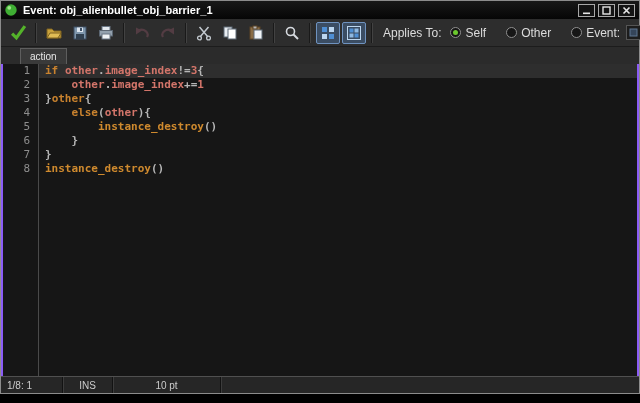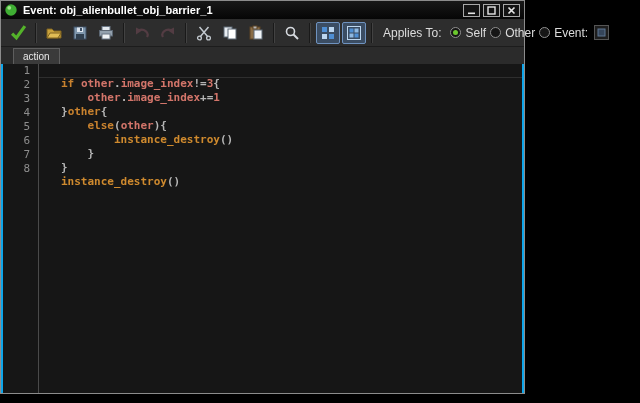--- a/index.html
+++ b/index.html
@@ -3,22 +3,22 @@
 <meta charset="utf-8">
 <style>
   * { box-sizing: border-box; }
   html,body { margin:0; padding:0; }
   body {
     width:640px; height:403px; background:#000;
     font-family:"Liberation Sans", sans-serif; overflow:hidden; position:relative;
     cursor:default; -webkit-user-select:none; user-select:none;
   }
   .window {
-    position:absolute; left:0; top:0; width:525px; height:394px;
-    background:#0ea5e9; border:1px solid #8c8c8c;
+    position:absolute; left:0; top:0; width:640px; height:394px;
+    background:#8b5cf6; border:1px solid #8c8c8c;
     display:flex; flex-direction:column;
   }
   
   .titlebar {
     height:18px; flex:none; background:linear-gradient(#181818,#060606);
     display:flex; align-items:center; padding:0 3px; gap:5px;
   }
   .app-icon { width:14px; height:14px; flex:none; display:flex; align-items:center; }
   .title-text { color:#ffffff; font-size:11px; font-weight:bold; flex:1; white-space:nowrap; overflow:hidden; }
   .win-controls { display:flex; gap:3px; flex:none; padding-right:1px; }
@@ -51,35 +51,35 @@
   }
   .radio.sel::after {
     content:""; position:absolute; left:2px; top:2px; right:2px; bottom:2px;
     border-radius:50%; background:#6cc92e;
   }
   .obj-picker {
     width:15px; height:15px; border:1px solid #555; background:#1d1d1d; margin-left:-3px;
     display:flex; align-items:center; justify-content:center;
   }
   
-  .tabbar { height:17px; flex:none; display:flex; align-items:flex-end; padding-left:12px; background:#2b2b2b; }
+  .tabbar { height:17px; flex:none; display:flex; align-items:flex-end; padding-left:19px; background:#2b2b2b; }
   .tab {
     background:#3a3a3a; border:1px solid #5e5e5e; border-bottom:none;
     color:#e8e8e8; font-size:10px; padding:2px 9px 2px; line-height:11px;
   }
   
   .editor {
     flex:1; position:relative; margin:0 2px; background:#161616; overflow:hidden;
     font-family:"DejaVu Sans Mono", monospace; font-size:11px; line-height:14px; font-weight:bold;
   }
   .gutter-rule { position:absolute; left:35px; top:0; bottom:0; width:1px; background:#4a4a4a; z-index:2; }
   .code-lines { position:relative; z-index:1; }
   .code-line { display:flex; height:14px; white-space:pre; }
   .ln { width:36px; flex:none; text-align:right; padding-right:9px; color:#8e8e8e; font-weight:normal; }
-  .code-text { flex:1; padding-left:22px;margin-top:13px; }
+  .code-text { flex:1; padding-left:6px; }
   .code-line.current .code-text { background:#2e2e2e; }
   .tok-kw  { color:#c9822e; }
   .tok-bi  { color:#d3756a; }
   .tok-fn  { color:#cf8a2e; }
   .tok-num { color:#d3756a; }
   .tok-d   { color:#b6b6b6; }
   
   .statusbar {
     height:17px; flex:none; background:#262626; border-top:1px solid #505050;
     display:flex; align-items:stretch; font-size:10px; color:#cccccc;
@@ -236,21 +236,21 @@
               <rect x="8.5" y="3.5" width="4" height="4" fill="#8fb9e2"></rect>
               <rect x="3.5" y="8.5" width="4" height="4" fill="#8fb9e2"></rect>
               <rect x="8.5" y="8.5" width="4" height="4" fill="#4f8fd4"></rect>
             </svg>
           </span>
         </div>
       </div>
     <div class="tb-sep"></div>
     <div class="applies">
       <span class="applies-label">Applies To:</span>
-      <div style="display:flex;align-items:center;gap:4px;">
+      <div style="display:flex;align-items:center;gap:20px;">
           <div class="radio-opt">
             <span class="radio sel"></span>
             <span>Self</span>
           </div>
           <div class="radio-opt">
             <span class="radio"></span>
             <span>Other</span>
           </div>
           <div class="radio-opt">
             <span class="radio"></span>
@@ -276,14 +276,20 @@
         <div class="code-line"><span class="ln">2</span><span class="code-text"><span class="tok-d">    </span><span class="tok-bi">other</span><span class="tok-d">.</span><span class="tok-bi">image_index</span><span class="tok-d">+=</span><span class="tok-num">1</span></span></div>
         <div class="code-line"><span class="ln">3</span><span class="code-text"><span class="tok-d">}</span><span class="tok-kw">other</span><span class="tok-d">{</span></span></div>
         <div class="code-line"><span class="ln">4</span><span class="code-text"><span class="tok-d">    </span><span class="tok-kw">else</span><span class="tok-d">(</span><span class="tok-bi">other</span><span class="tok-d">){</span></span></div>
         <div class="code-line"><span class="ln">5</span><span class="code-text"><span class="tok-d">        </span><span class="tok-fn">instance_destroy</span><span class="tok-d">()</span></span></div>
         <div class="code-line"><span class="ln">6</span><span class="code-text"><span class="tok-d">    }</span></span></div>
         <div class="code-line"><span class="ln">7</span><span class="code-text"><span class="tok-d">}</span></span></div>
         <div class="code-line"><span class="ln">8</span><span class="code-text"><span class="tok-fn">instance_destroy</span><span class="tok-d">()</span></span></div>
       </div>
   </div>
 
+  <div class="statusbar">
+    <div class="sb-cell c0">1/8:  1</div>
+    <div class="sb-cell c1">INS</div>
+    <div class="sb-cell c2">10 pt</div>
+    <div class="sb-cell rest"></div>
+  </div>
 
 </div>
 
 </body></html>

